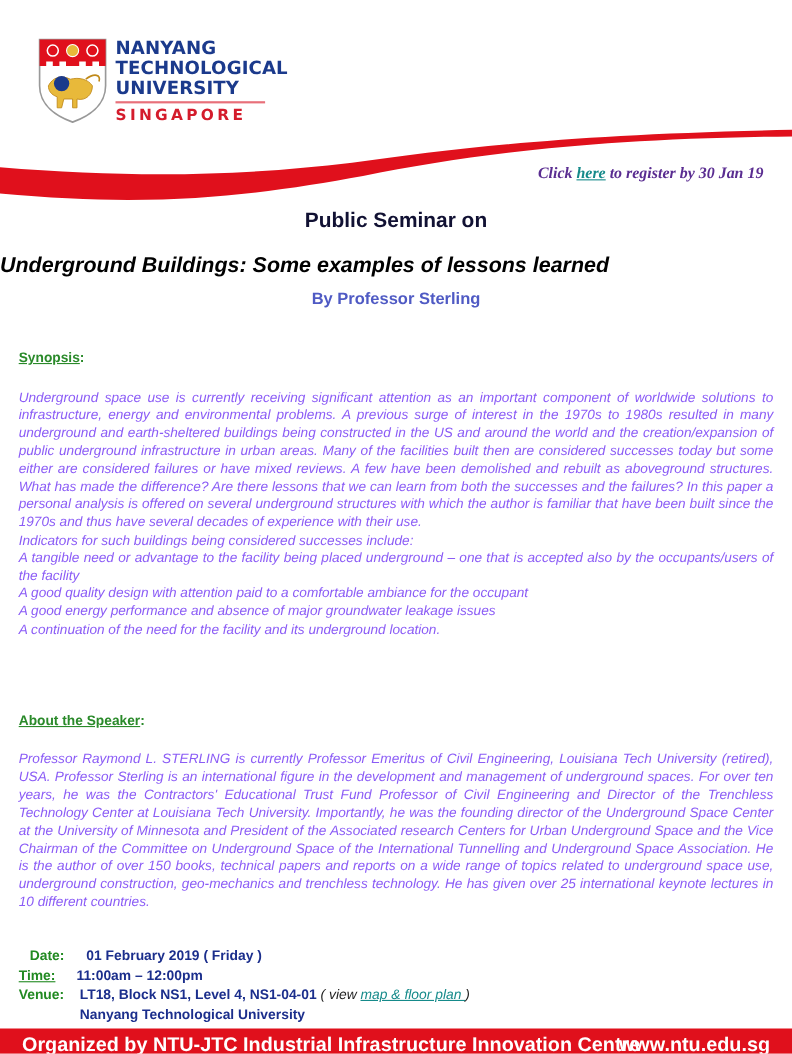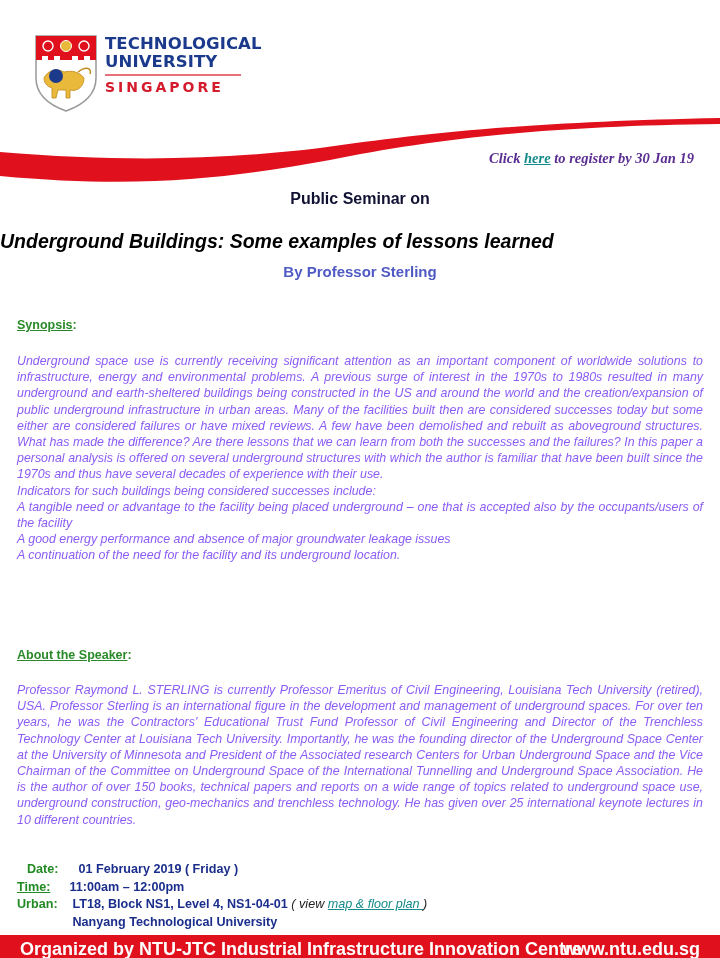--- a/index.html
+++ b/index.html
@@ -9,21 +9,21 @@
     }
     .logo { position: absolute; left: 34px; top: 34px; width: 230px; height: 82px; }
     .shield { position: absolute; left: 0; top: 0; width: 64px; height: 78px; }
     .logo-text { position: absolute; left: 71px; top: 1px; }
     .logo-line { font-family: "DejaVu Sans", sans-serif; font-weight: bold; color: #1b3a8c; font-size: 16.5px; line-height: 18px; letter-spacing: 0.1px; }
     .logo-rule { width: 136px; height: 2px; background: #e8707a; margin-top: 3px; }
     .logo-sg { font-family: "DejaVu Sans", sans-serif; font-weight: bold; color: #d41c2c; font-size: 14px; letter-spacing: 3px; margin-top: 3px; }
     .swoosh { position: absolute; left: 0; top: 110px; width: 720px; height: 90px; }
     .register { position: absolute; left: 489px; top: 150px; font-family: "Liberation Serif", serif; font-style: italic; font-weight: bold; font-size: 14.5px; color: #5a2d91; }
     .register a { color: #158a8a; text-decoration: underline; }
-    .title1 { position: absolute; left: 0; width: 720px; top: 190px; text-align: center; font-weight: bold; font-size: 16px; color: #111133; }
+    .title1 { position: absolute; left: 0; width: 720px; top: 190px; text-align: center; font-weight: bold; font-size: 19px; color: #111133; }
     .title2 { position: absolute; left: 0; width: 720px; top: 230px; text-align: left; font-weight: bold; font-style: italic; font-size: 19.5px; color: #000000; }
     .byline { position: absolute; left: 0; width: 720px; top: 263px; text-align: center; font-weight: bold; font-size: 15px; color: #4f5ac4; }
     .section-head { position: absolute; left: 17px; font-weight: bold; font-size: 12.5px; color: #2a8a2a; }
     .section-head span.u { text-decoration: underline; }
     .para { position: absolute; left: 17px; width: 686px; font-style: italic; font-size: 12.4px; line-height: 16.2px; color: #8b5cf6; text-align: justify; }
     .para p { margin: 0; }
     .info { position: absolute; left: 17px; top: 861px; font-weight: bold; font-size: 12.6px; line-height: 17.5px; }
     .info .lbl { color: #228a22; display: inline-block; }
     .info .val { color: #1b2e8c; }
     .info .view { font-weight: normal; font-style: italic; color: #222; }
@@ -40,20 +40,21 @@
     <path d="M2 2 H62 V44 C62 62 46 72 32 77 C18 72 2 62 2 44 Z" fill="#ffffff" stroke="#999" stroke-width="1.5"></path>
     <path d="M2 2 H62 V26 H56 V22 H50 V26 H44 V22 H38 V26 H26 V22 H20 V26 H14 V22 H8 V26 H2 Z" fill="#e0101c"></path>
     <circle cx="14" cy="12" r="5" fill="none" stroke="#fff" stroke-width="1.4"></circle>
     <circle cx="32" cy="12" r="5.5" fill="#e8b93a" stroke="#fff" stroke-width="1"></circle>
     <circle cx="50" cy="12" r="5" fill="none" stroke="#fff" stroke-width="1.4"></circle>
     <path d="M10 44 C14 36 22 34 30 38 C38 36 46 38 50 44 C50 52 44 58 36 56 L36 64 L32 64 L32 56 L24 56 L22 64 L18 64 L18 54 C12 52 10 48 10 44 Z" fill="#e8b93a" stroke="#c08a1a" stroke-width="0.8"></path>
     <circle cx="22" cy="42" r="7" fill="#1b3a8c"></circle>
     <path d="M44 38 C52 32 58 34 56 40" fill="none" stroke="#c08a1a" stroke-width="1.5"></path>
   </svg>
   <div class="logo-text">
+    <div class="logo-line">NANYANG</div>
     <div class="logo-line">TECHNOLOGICAL</div>
     <div class="logo-line">UNIVERSITY</div>
     <div class="logo-rule"></div>
     <div class="logo-sg">SINGAPORE</div>
   </div>
 </div>
 
 <svg class="swoosh" viewBox="0 0 720 90" preserveAspectRatio="none">
   <path d="M0 42 C120 52 220 50 320 38 C420 24 520 12 720 8 L720 14 C540 16 430 30 330 50 C240 66 150 80 0 66 Z" fill="#e0101c"></path>
 </svg>
@@ -66,20 +67,21 @@
 <div class="title2">Underground Buildings: Some examples of lessons learned</div>
 <div class="byline">By Professor Sterling</div>
 
 <div class="section-head" style="top:318px;">
   <span class="u">Synopsis</span>:
 </div>
 <div class="para" style="top:353px;">
   <p>Underground space use is currently receiving significant attention as an important component of worldwide solutions to infrastructure, energy and environmental problems. A previous surge of interest in the 1970s to 1980s resulted in many underground and earth-sheltered buildings being constructed in the US and around the world and the creation/expansion of public underground infrastructure in urban areas. Many of the facilities built then are considered successes today but some either are considered failures or have mixed reviews. A few have been demolished and rebuilt as aboveground structures. What has made the difference? Are there lessons that we can learn from both the successes and the failures? In this paper a personal analysis is offered on several underground structures with which the author is familiar that have been built since the 1970s and thus have several decades of experience with their use.</p>
   <p>Indicators for such buildings being considered successes include:</p>
   <p>A tangible need or advantage to the facility being placed underground – one that is accepted also by the occupants/users of the facility</p>
+  <p>A good quality design with attention paid to a comfortable ambiance for the occupant</p>
   <p>A good energy performance and absence of major groundwater leakage issues</p>
   <p>A continuation of the need for the facility and its underground location.</p>
 </div>
 
 <div class="section-head" style="top:648px;">
   <span class="u">About the Speaker</span>:
 </div>
 <div class="para" style="top:682px;">
   <p>Professor Raymond L. STERLING is currently Professor Emeritus of Civil Engineering, Louisiana Tech University (retired), USA. Professor Sterling is an international figure in the development and management of underground spaces. For over ten years, he was the Contractors' Educational Trust Fund Professor of Civil Engineering and Director of the Trenchless Technology Center at Louisiana Tech University. Importantly, he was the founding director of the Underground Space Center at the University of Minnesota and President of the Associated research Centers for Urban Underground Space and the Vice Chairman of the Committee on Underground Space of the International Tunnelling and Underground Space Association. He is the author of over 150 books, technical papers and reports on a wide range of topics related to underground space use, underground construction, geo-mechanics and trenchless technology. He has given over 25 international keynote lectures in 10 different countries.</p>
 </div>
@@ -87,21 +89,21 @@
 <div class="info">
   <div>
     <span class="lbl" style="width:48px;padding-left:10px;">Date:</span>
     <span class="val">01 February 2019 ( Friday )</span>
   </div>
   <div>
     <span class="lbl" style="width:49px;text-decoration:underline;">Time:</span>
     <span class="val">11:00am – 12:00pm</span>
   </div>
   <div>
-    <span class="lbl" style="width:52px;">Urban:</span>
+    <span class="lbl" style="width:52px;">Venue:</span>
     <span class="val">LT18, Block NS1, Level 4, NS1-04-01</span>
     <span class="view"><span>( view </span><a>map &amp; floor plan </a><span>)</span></span>
   </div>
   <div>
     <span class="lbl" style="width:52px;"></span>
     <span class="val">Nanyang Technological University</span>
   </div>
 </div>
 
 <div class="footer">

